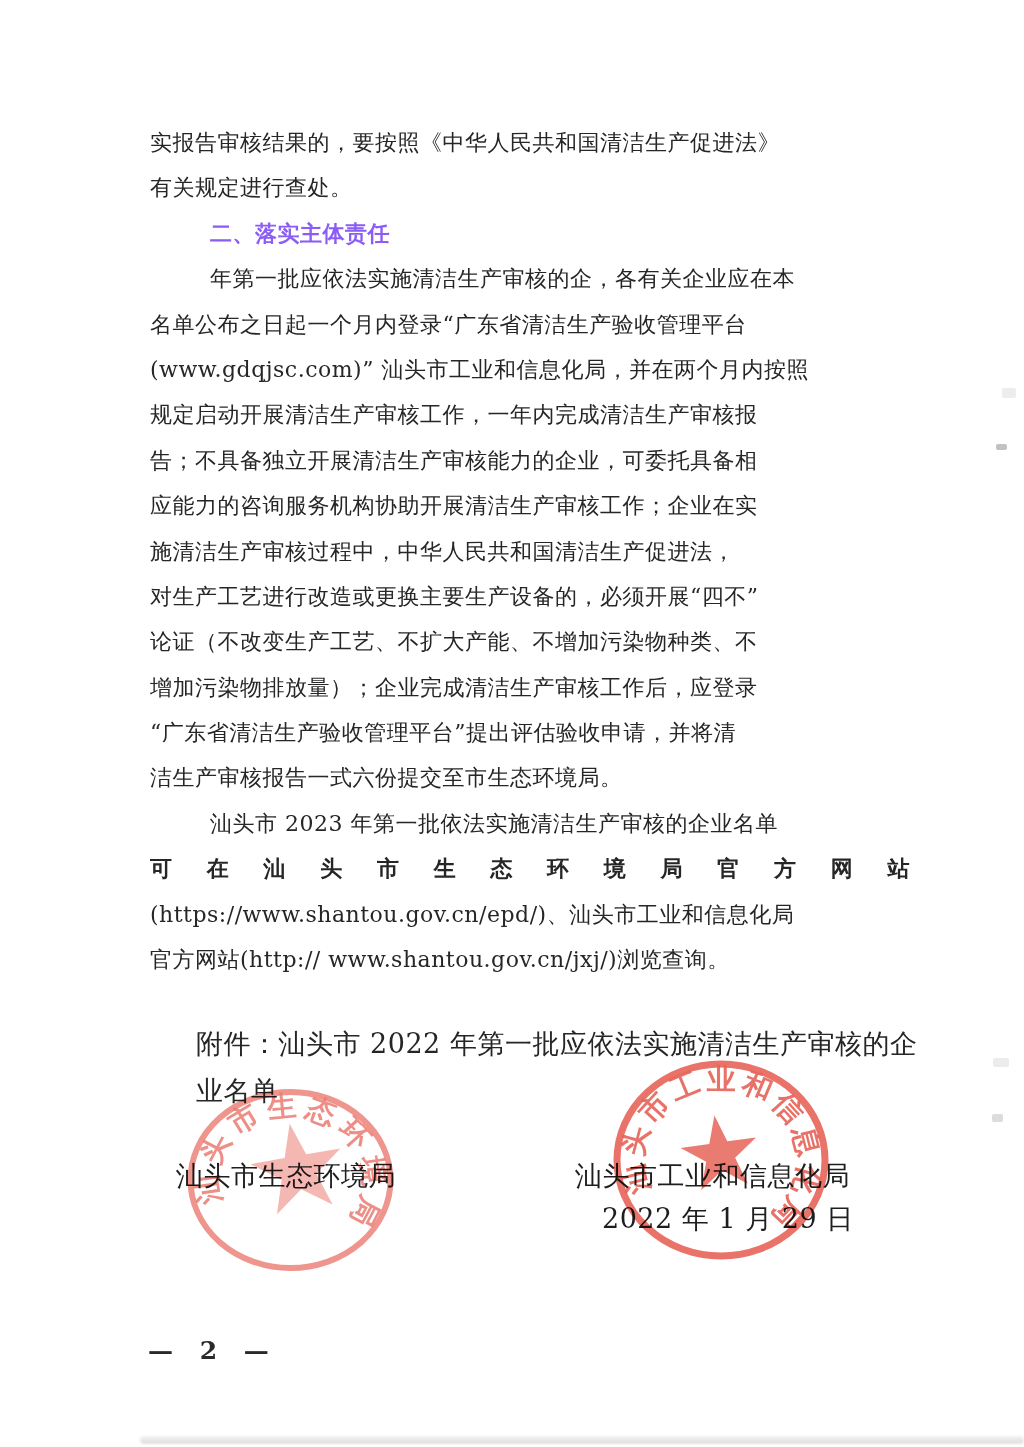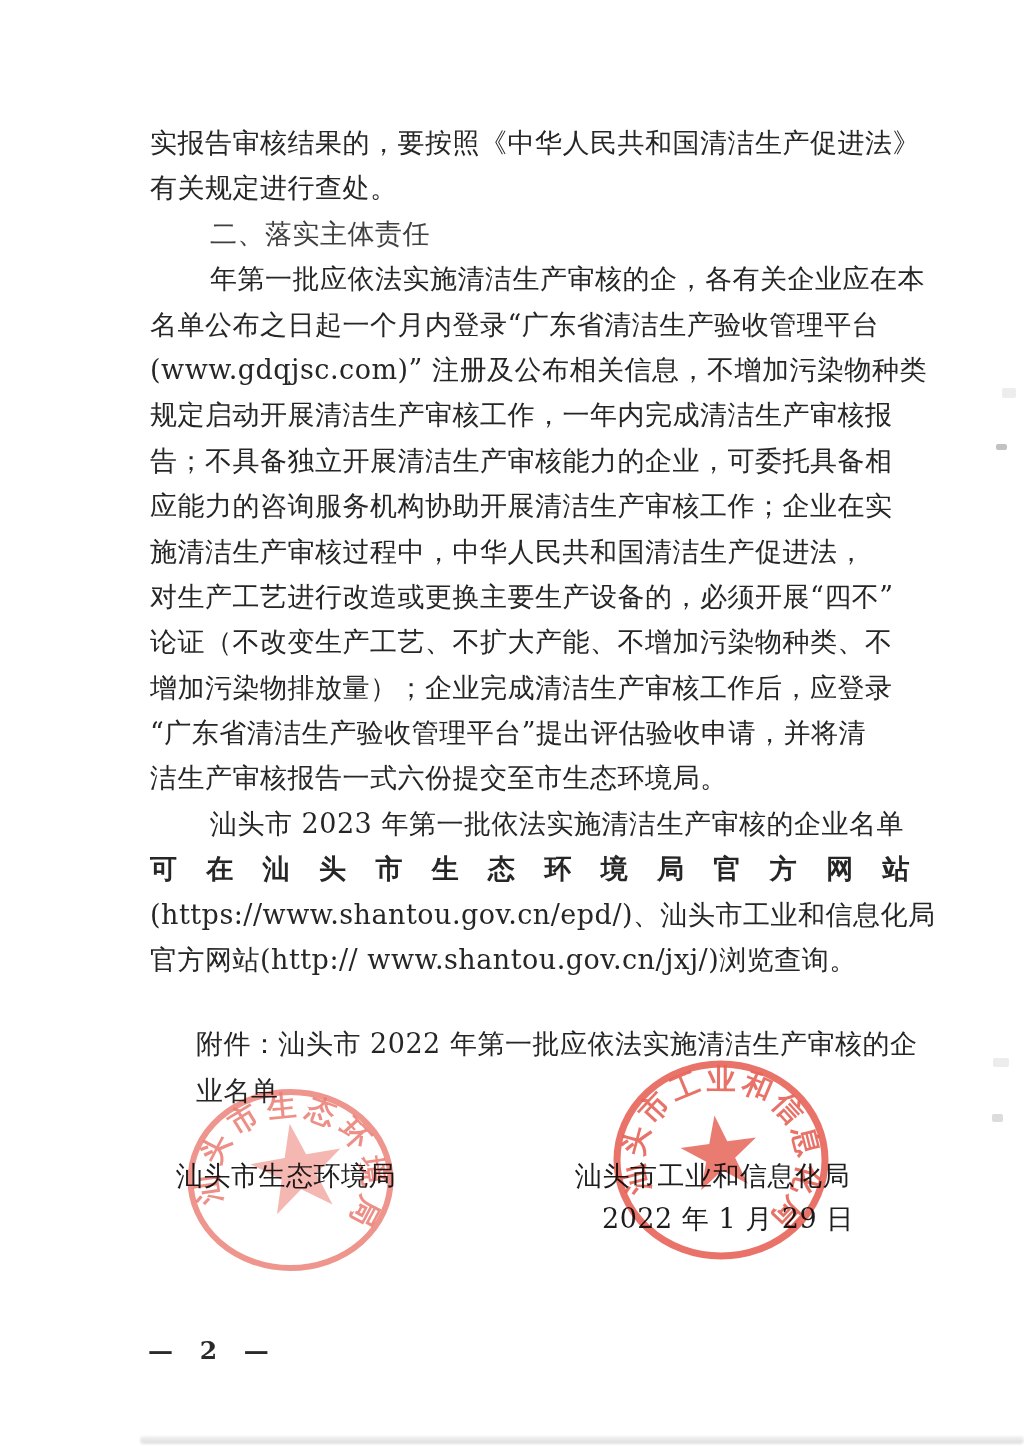--- a/index.html
+++ b/index.html
@@ -8,26 +8,26 @@
     position:relative;
     width:1024px;height:1447px;
     background:#ffffff;
     overflow:hidden;
     font-family:"DejaVu Serif", serif;
     color:#222222;
   }
   
   .body-text{
     position:absolute;left:150px;top:120px;width:760px;
-    font-size:27px;line-height:45.4px;letter-spacing:0.5px;
+    font-size:22px;line-height:45.4px;letter-spacing:0.5px;
     color:#262626;
   }
   .line{white-space:nowrap;height:45.4px;}
   .line.indent{text-indent:60px;}
-  .line.heading{font-weight:normal;color:#404040;}
+  .line.heading{font-weight:bold;color:#8b5cf6;}
   .line.justify{
     text-align:justify;
     text-align-last:justify;
     text-justify:inter-character;
     white-space:normal;
     font-weight:bold;
   }
   
   .attachment{
     position:absolute;left:136px;top:1020px;width:760px;
@@ -70,21 +70,21 @@
 <body>
 
 <div class="page">
 
   <div class="body-text">
     <div class="line">实报告审核结果的，要按照《中华人民共和国清洁生产促进法》</div>
     <div class="line">有关规定进行查处。</div>
     <div class="line heading indent">二、落实主体责任</div>
     <div class="line indent">年第一批应依法实施清洁生产审核的企，各有关企业应在本</div>
     <div class="line">名单公布之日起一个月内登录“广东省清洁生产验收管理平台</div>
-    <div class="line">(www.gdqjsc.com)” 注册及公布相关信息，不增加污染物种类</div>
+    <div class="line">(www.gdqjsc.com)” 汕头市工业和信息化局，并在两个月内按照</div>
     <div class="line">规定启动开展清洁生产审核工作，一年内完成清洁生产审核报</div>
     <div class="line">告；不具备独立开展清洁生产审核能力的企业，可委托具备相</div>
     <div class="line">应能力的咨询服务机构协助开展清洁生产审核工作；企业在实</div>
     <div class="line">施清洁生产审核过程中，中华人民共和国清洁生产促进法，</div>
     <div class="line">对生产工艺进行改造或更换主要生产设备的，必须开展“四不”</div>
     <div class="line">论证（不改变生产工艺、不扩大产能、不增加污染物种类、不</div>
     <div class="line">增加污染物排放量）；企业完成清洁生产审核工作后，应登录</div>
     <div class="line">“广东省清洁生产验收管理平台”提出评估验收申请，并将清</div>
     <div class="line">洁生产审核报告一式六份提交至市生态环境局。</div>
     <div class="line indent">汕头市 2023 年第一批依法实施清洁生产审核的企业名单</div>

